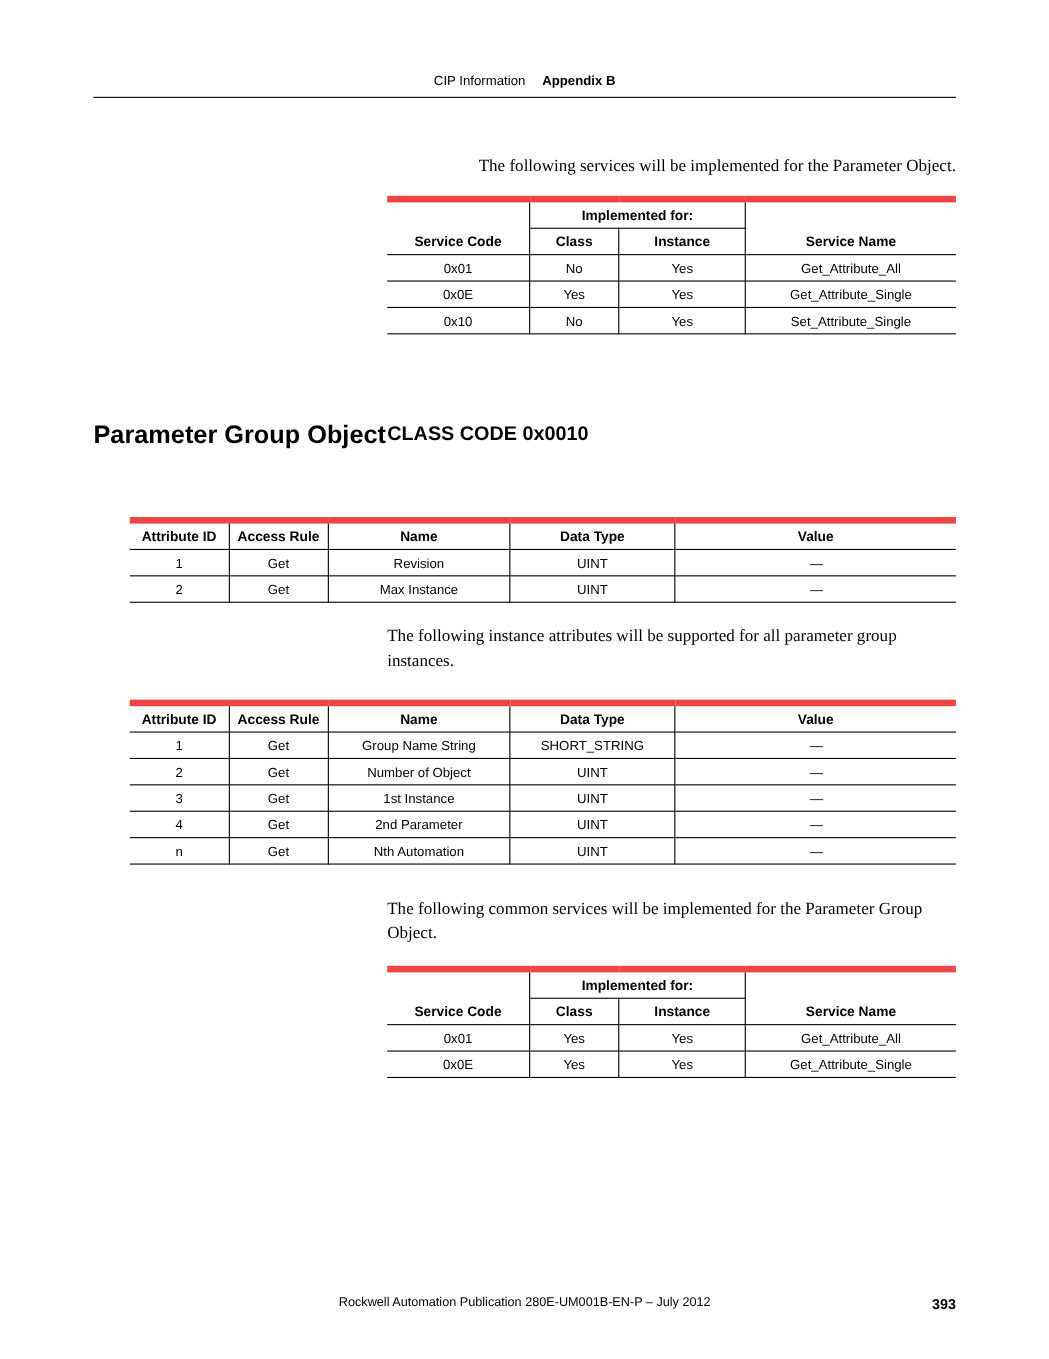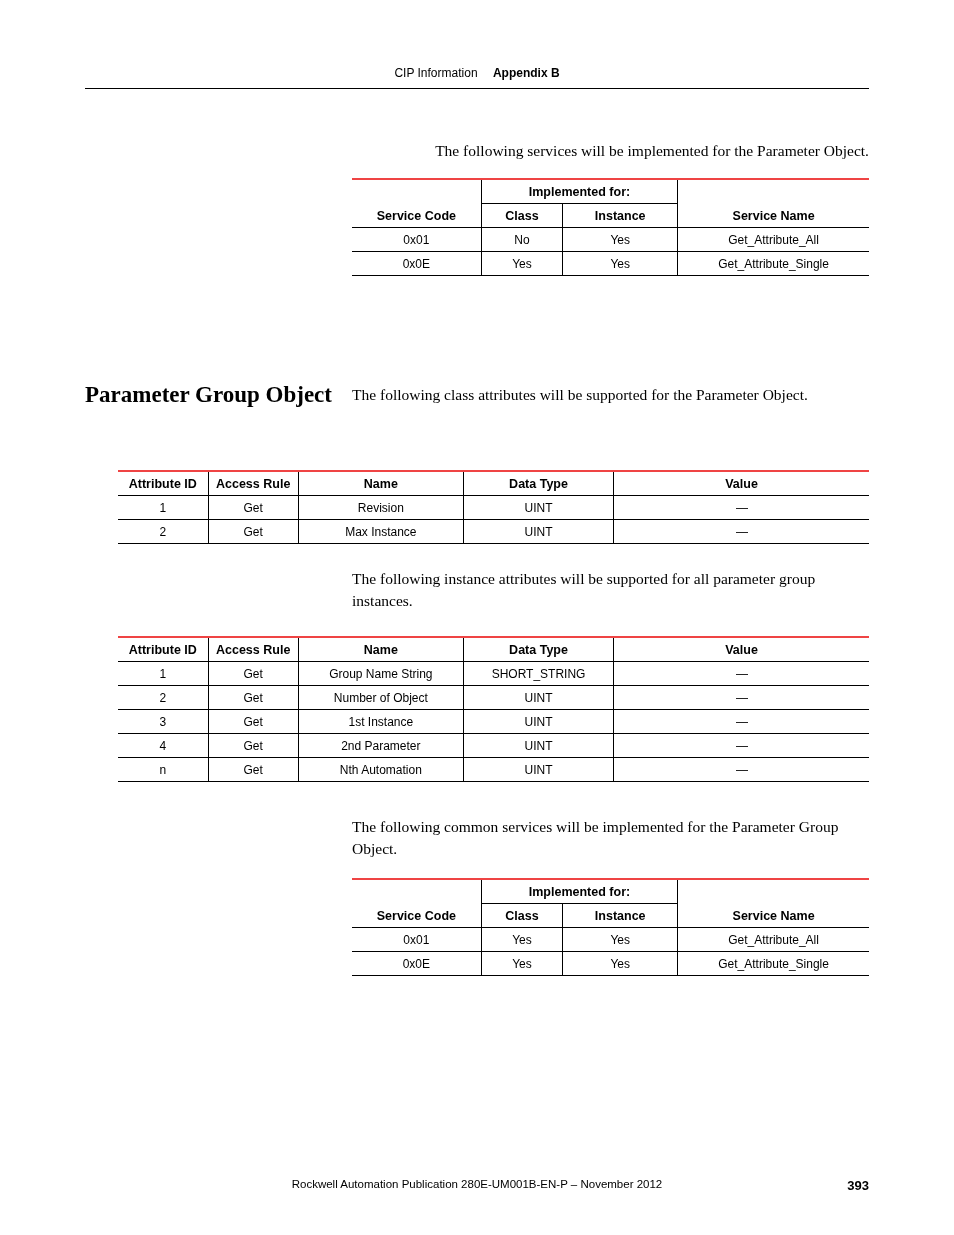--- a/index.html
+++ b/index.html
@@ -28,21 +28,21 @@
   .page-header .light { font-weight: 400; }
   .page-header .bold { font-weight: 700; margin-left: 12px; }
   .body-col {
     position: absolute;
     left: 352px;
     right: 85px;
   }
   .side-heading {
     position: absolute;
     left: 85px;
-    font-family: Liberation Serif, serif;
+    font-family: Liberation Sans, sans-serif;
     font-weight: 700;
     font-size: 23px;
   }
   .sub-heading {
     font-family: "Helvetica Neue", Arial, sans-serif;
     font-weight: 700;
     font-size: 18px;
     margin-bottom: 18px;
   }
   .para {
@@ -67,21 +67,21 @@
     text-align: center;
     padding: 5px 4px 4px 4px;
     border-bottom: 1px solid #000;
     vertical-align: middle;
   }
   th {
     font-weight: 700;
     font-family: "Helvetica Neue", Arial, sans-serif;
     font-size: 12.5px;
   }
-  .top-thick { border-top: 2px solid #ef4444; margin-top: 12px; }
+  .top-thick { border-top: 6px solid #ef4444; margin-top: 12px; }
   .vline { border-right: 1px solid #000; }
   .no-bottom { border-bottom: none; }
   .footer {
     position: absolute;
     bottom: 45px;
     left: 85px;
     right: 85px;
     font-family: "Helvetica Neue", Arial, sans-serif;
     font-size: 11.5px;
     text-align: center;
@@ -124,27 +124,33 @@
     <td class="vline">No</td>
     <td class="vline">Yes</td>
     <td>Get_Attribute_All</td>
   </tr>
   <tr>
     <td class="vline">0x0E</td>
     <td class="vline">Yes</td>
     <td class="vline">Yes</td>
     <td>Get_Attribute_Single</td>
   </tr>
+  <tr>
+    <td class="vline">0x10</td>
+    <td class="vline">No</td>
+    <td class="vline">Yes</td>
+    <td>Set_Attribute_Single</td>
+  </tr>
 </tbody>
   </table>
 
 <div class="side-heading" style="top:382px;">Parameter Group Object</div>
 
 <div class="body-col" style="top:384px;">
-  <div class="para">The following class attributes will be supported for the Parameter Object.</div>
+  <div class="sub-heading">CLASS CODE 0x0010</div>
 </div>
 
 <table class="wide" style="position:absolute; top:470px; left:118px;">
   <tbody>
       <tr>
     <th class="top-thick vline" style="width:12%;">Attribute ID</th>
     <th class="top-thick vline" style="width:12%;">Access Rule</th>
     <th class="top-thick vline" style="width:22%;">Name</th>
     <th class="top-thick vline" style="width:20%;">Data Type</th>
     <th class="top-thick" style="width:34%;">Value</th>
@@ -243,15 +249,15 @@
   <tr>
     <td class="vline">0x0E</td>
     <td class="vline">Yes</td>
     <td class="vline">Yes</td>
     <td>Get_Attribute_Single</td>
   </tr>
 </tbody>
   </table>
 
 <div class="footer">
-  <span>Rockwell Automation Publication 280E-UM001B-EN-P – November 2012</span>
+  <span>Rockwell Automation Publication 280E-UM001B-EN-P – July 2012</span>
   <span class="pagenum">393</span>
 </div>
 
 </body></html>

